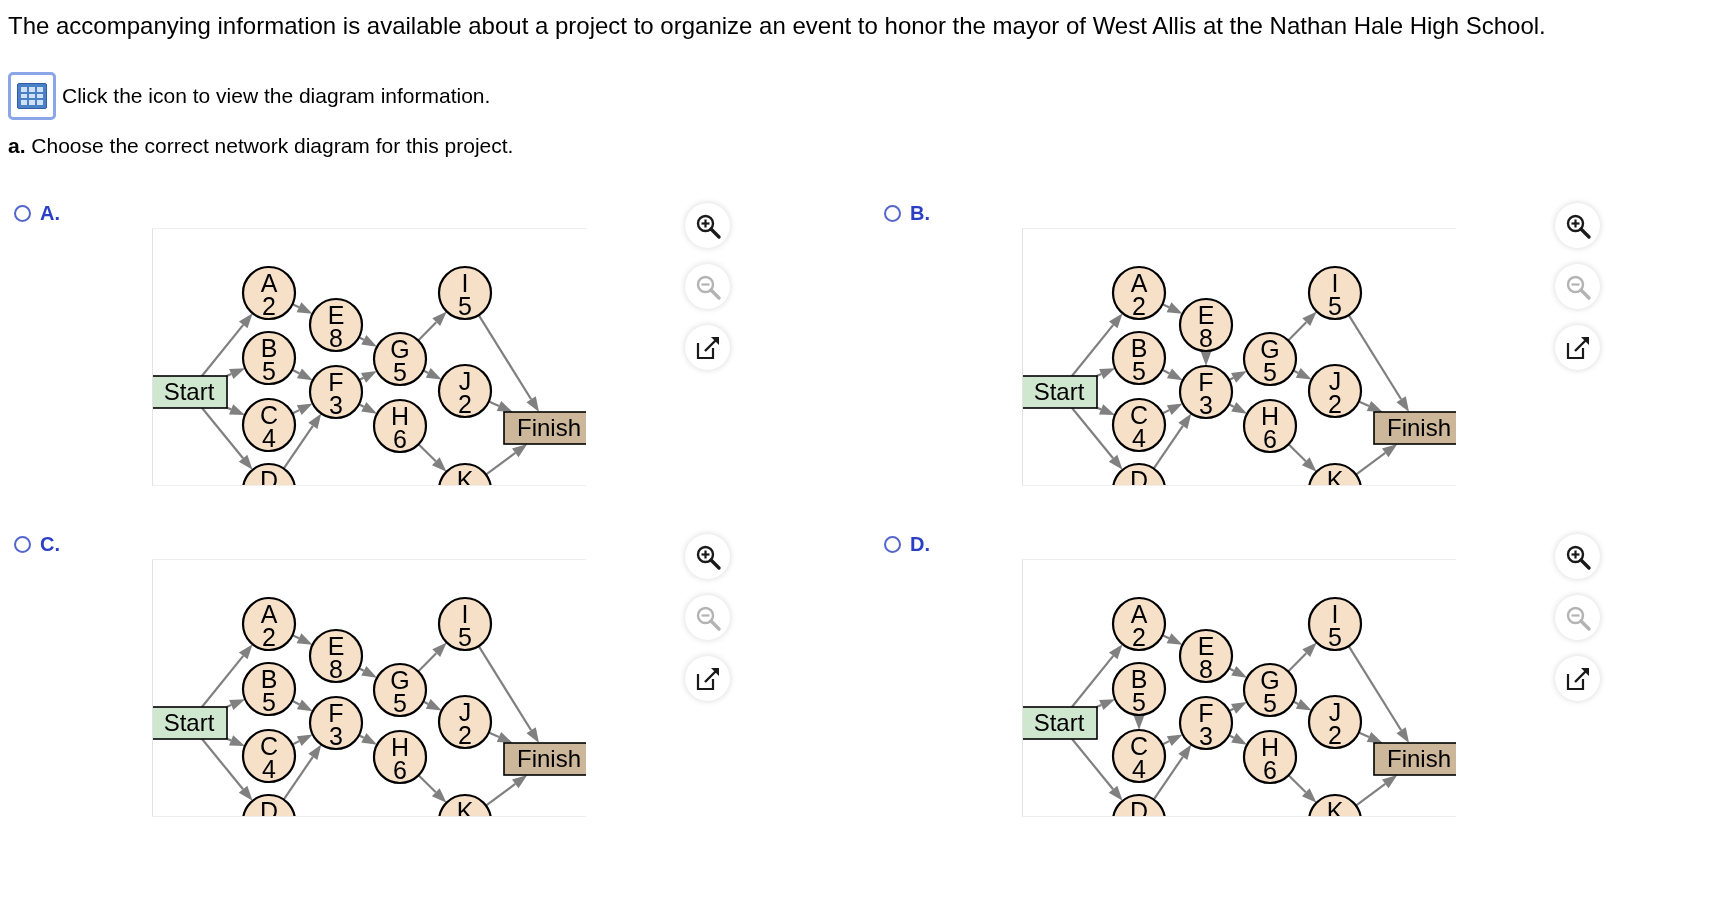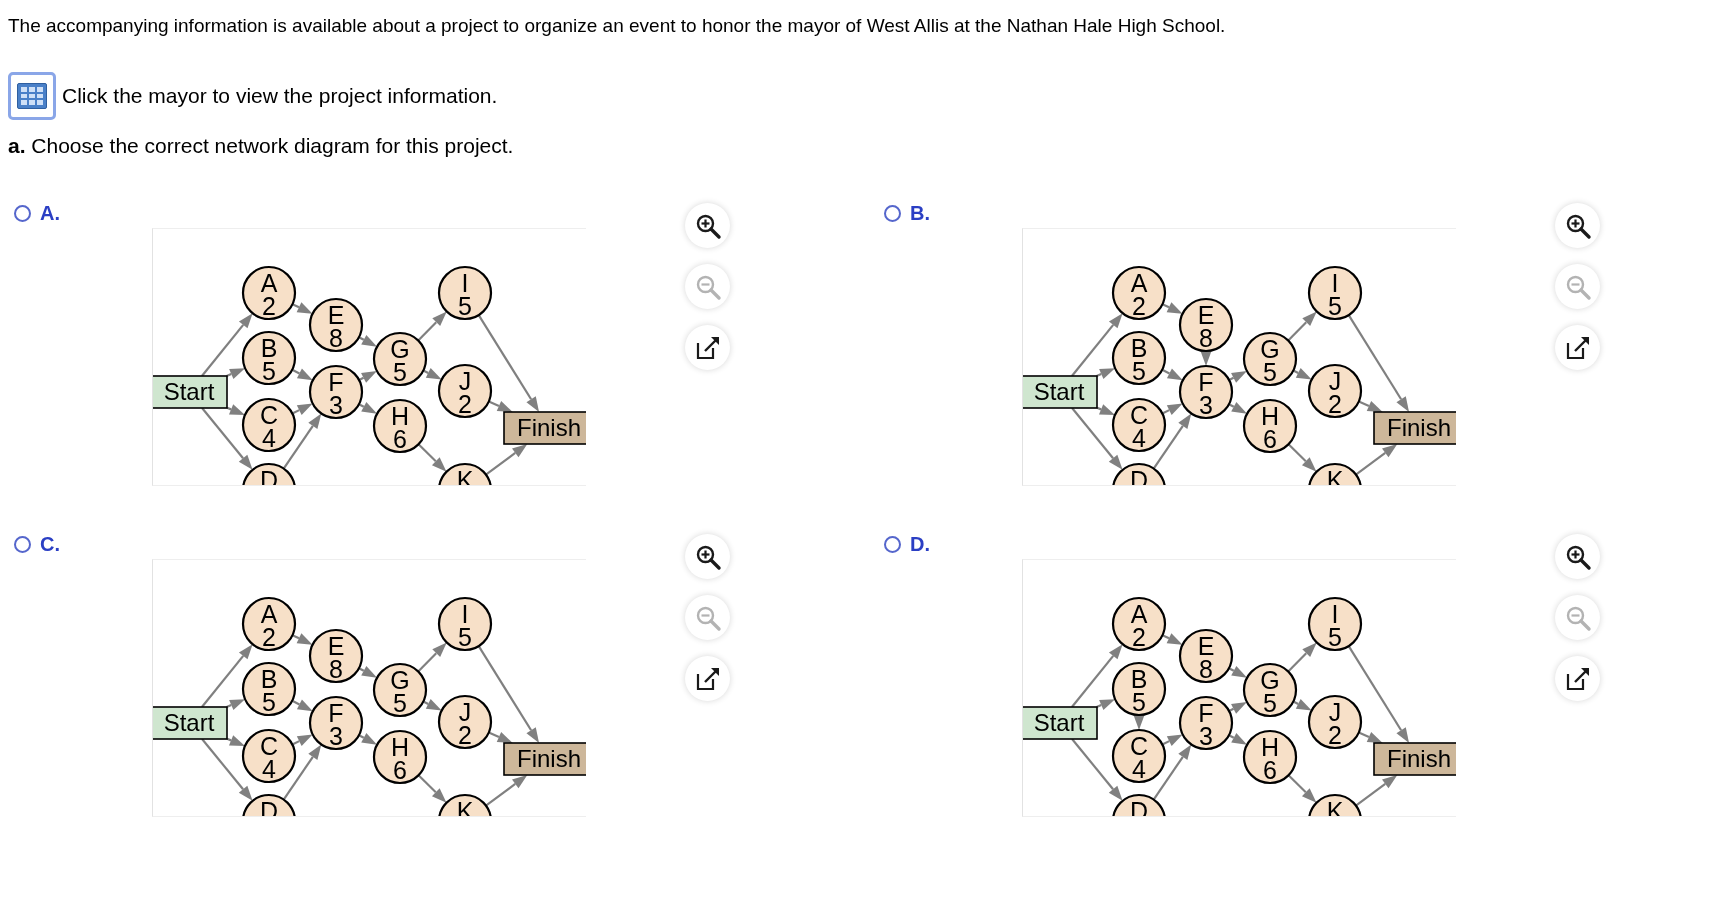--- a/index.html
+++ b/index.html
@@ -13,21 +13,21 @@
     height: 910px;
     font-family: "Liberation Sans", sans-serif;
     color: #000000;
     overflow: hidden;
     position: relative;
   }
   .intro-line {
     position: absolute;
     left: 8px;
     top: 12px;
-    font-size: 19px;
+    font-size: 24px;
     line-height: 28px;
     white-space: nowrap;
   }
   .icon-row {
     position: absolute;
     left: 8px;
     top: 72px;
     display: flex;
     align-items: center;
     gap: 6px;
@@ -146,21 +146,21 @@
         <span class="ss-cell"></span>
         <span class="ss-cell"></span>
       <span class="ss-cell"></span>
         <span class="ss-cell"></span>
         <span class="ss-cell"></span>
       <span class="ss-cell"></span>
         <span class="ss-cell"></span>
         <span class="ss-cell"></span>
     </div>
   </div>
-  <div class="icon-caption">Click the mayor to view the project information.</div>
+  <div class="icon-caption">Click the icon to view the diagram information.</div>
 </div>
 
 <div class="part-a"><b>a.</b><span> Choose the correct network diagram for this project.</span></div>
 
 <div id="choices-root">
     <div class="choice-head" style="left: 14px; top: 203px;">
       <div class="radio"></div>
       <div class="choice-label">A.</div>
     </div>
     <div class="diagram-frame" style="left: 152px; top: 228px; width: 434px; height: 258px;">

